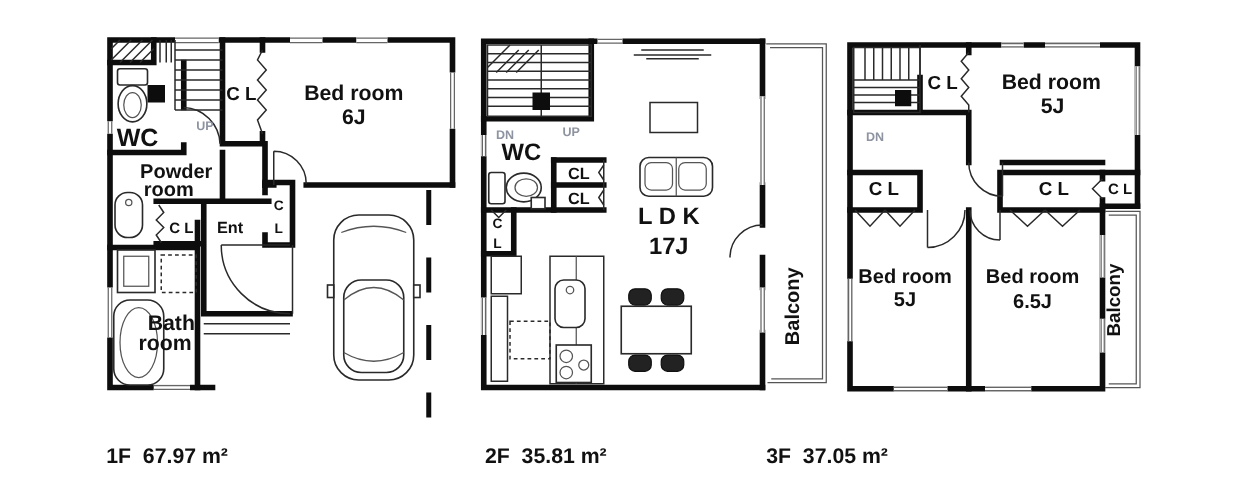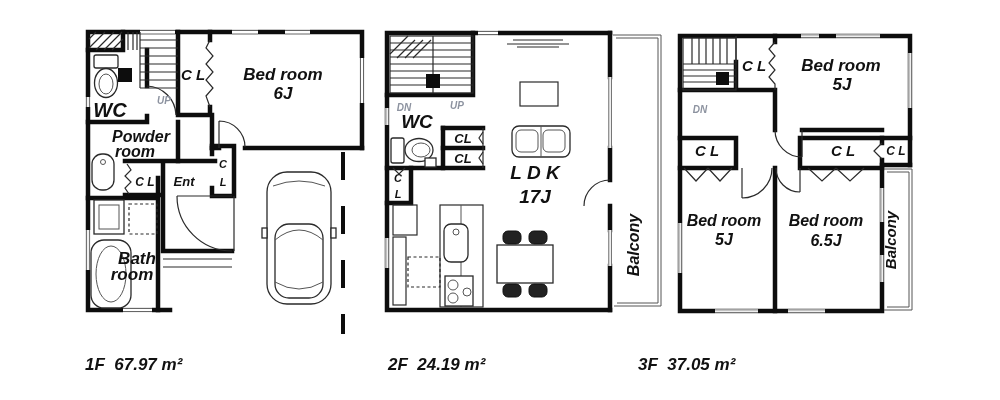--- a/index.html
+++ b/index.html
@@ -1,17 +1,17 @@
 <!DOCTYPE html>
 <html><head>
 <meta charset="utf-8">
 <style>
   html,body{margin:0;padding:0;background:#fff;}
   .stage{position:relative;width:1000px;height:400px;background:#fff;overflow:hidden;
-         font-family:"Liberation Sans",sans-serif;font-style:italic;}
+         font-family:"Liberation Sans",sans-serif;}
   .plan{position:absolute;}
   .area-label{position:absolute;font-weight:bold;font-size:17px;color:#111;white-space:pre;}
   
   .wall{stroke:#0d0d0d;stroke-width:4.5;fill:none;stroke-linecap:square;}
   .thin{stroke:#2a2a2a;stroke-width:1.2;fill:none;}
   .thin2{stroke:#555;stroke-width:1;fill:none;}
   .fix{stroke:#2a2a2a;stroke-width:1.3;fill:#fff;}
   .dashedsq{stroke:#2a2a2a;stroke-width:1.2;fill:none;stroke-dasharray:3 2.5;}
   .gdash{stroke:#0d0d0d;stroke-width:4;fill:none;}
   .blk{fill:#0d0d0d;stroke:none;}
@@ -258,15 +258,15 @@
       <text class="t12" x="220" y="127" text-anchor="middle">C L</text>
       <text class="t16" x="48" y="198" text-anchor="middle">Bed room</text>
       <text class="t16" x="48" y="217" text-anchor="middle">5J</text>
       <text class="t16" x="150" y="198" text-anchor="middle">Bed room</text>
       <text class="t16" x="150" y="218" text-anchor="middle">6.5J</text>
       <text class="t15" x="220" y="212" text-anchor="middle" transform="rotate(-90 220 212)">Balcony</text>
     </g>
   </svg>
 
   <div class="area-label" style="left:85px;top:355px">1F  67.97 m²</div>
-  <div class="area-label" style="left:388px;top:355px">2F  24.19 m²</div>
-  <div class="area-label" style="left:638px;top:355px">3F  37.05 m²</div>
+  <div class="area-label" style="left:388px;top:355px">2F  35.81 m²</div>
+  <div class="area-label" style="left:613px;top:355px">3F  37.05 m²</div>
 </div>
 
 </body></html>

